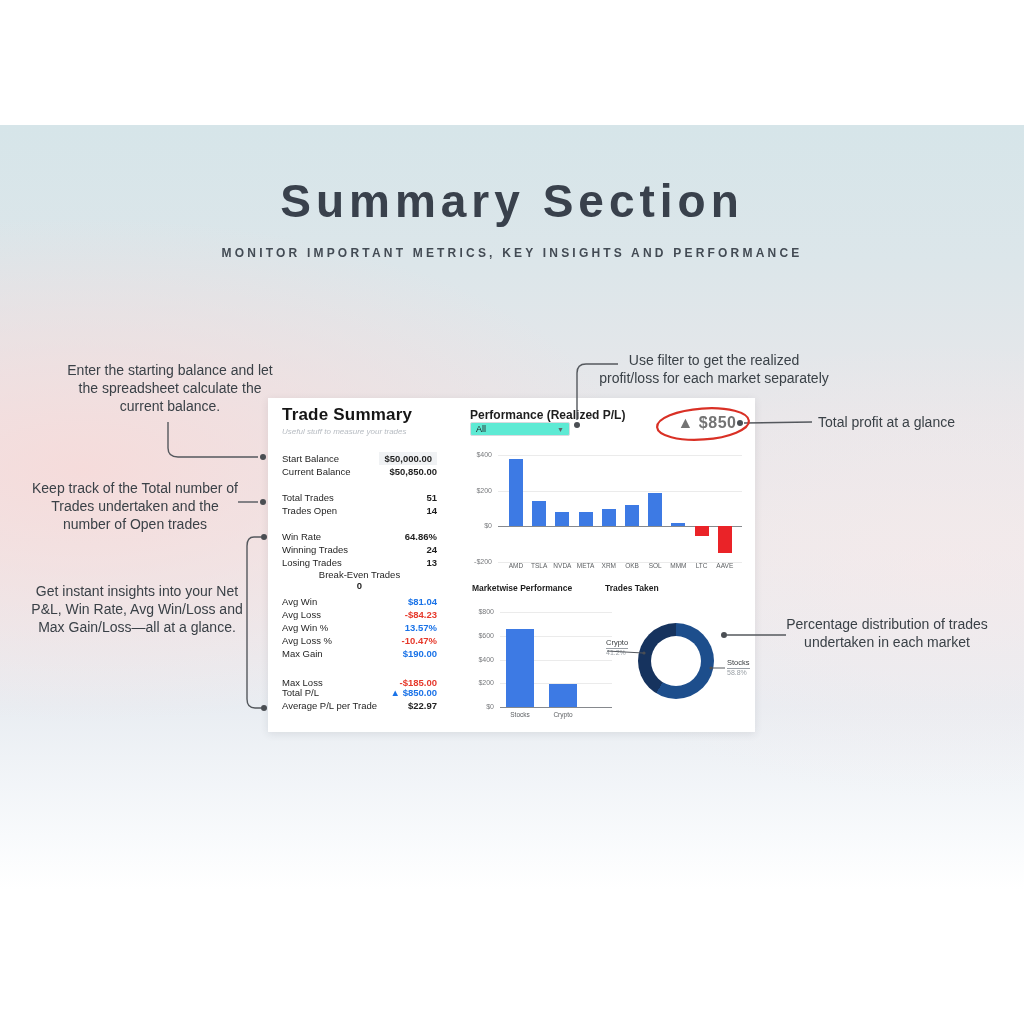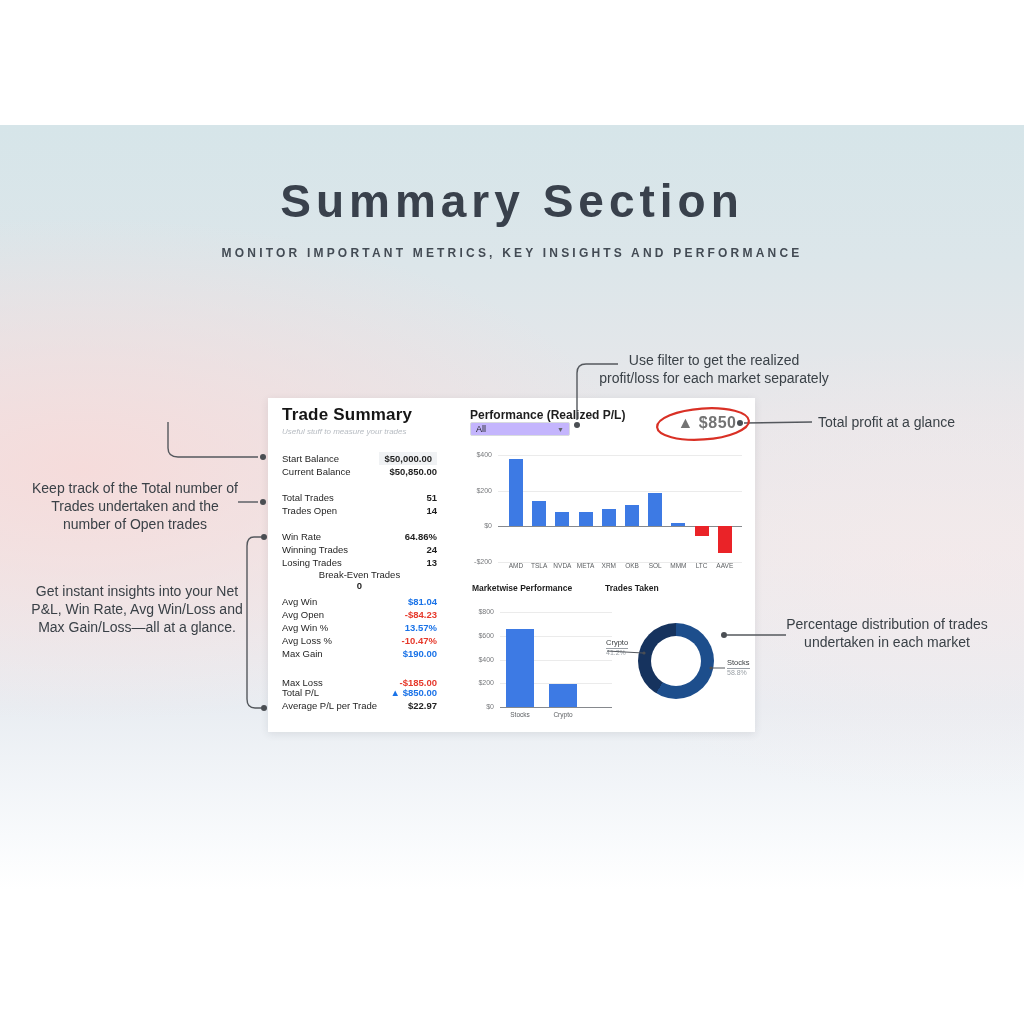--- a/index.html
+++ b/index.html
@@ -32,21 +32,21 @@
 
   .t-row { position:absolute; left:14px; width:155px; height:13px; font-size:9.5px; color:#1f1f1f;
     display:flex; justify-content:space-between; align-items:center; }
   .t-row .lab { white-space:nowrap; }
   .t-row .val { font-weight:700; white-space:nowrap; }
   .t-row .val.v-blue { color:#1a73e8; }
   .t-row .val.v-red  { color:#e6392b; }
   .t-row .val.hl { background:#f0f2f4; padding:1px 5px; }
 
   .filter-label { position:absolute; left:202px; top:10px; font-size:12px; font-weight:700; color:#1e1e1e; }
-  .dropdown { position:absolute; left:202px; top:24px; width:100px; height:14px; background:#c4b5fd;
+  .dropdown { position:absolute; left:202px; top:24px; width:100px; height:14px; background:#5eead4;
     border:1px solid #d8dbdf; border-radius:2px; display:flex; align-items:center; justify-content:space-between;
     padding:0 5px; font-size:9px; color:#202124; cursor:pointer; }
   .dropdown .caret { font-size:7px; color:#5f6368; }
 
   .badge { position:absolute; left:394px; top:16px; width:90px; text-align:center;
     font-size:16px; font-weight:700; color:#737373; letter-spacing:0.5px; }
 
   .chart { position:absolute; }
   #chart1 { left:196px; top:50px; width:284px; height:122px; }
   #chart2 { left:196px; top:196px; width:180px; height:128px; }
@@ -73,20 +73,23 @@
 </style>
 </head>
 <body>
 
 <div class="canvas">
   <div class="bg-band"></div>
 
   <div class="page-title">Summary Section</div>
   <div class="page-subtitle">MONITOR IMPORTANT METRICS, KEY INSIGHTS AND PERFORMANCE</div>
 
+  <div class="annot" id="an1">Enter the starting balance and let
+the spreadsheet calculate the
+current balance.</div>
   <div class="annot" id="an2">Keep track of the Total number of
 Trades undertaken and the
 number of Open trades</div>
   <div class="annot" id="an3">Get instant insights into your Net
 P&amp;L, Win Rate, Avg Win/Loss and
 Max Gain/Loss—all at a glance.</div>
   <div class="annot" id="an4">Use filter to get the realized
 profit/loss for each market separately</div>
   <div class="annot left-align" id="an5">Total profit at a glance</div>
   <div class="annot" id="an6">Percentage distribution of trades
@@ -127,21 +130,21 @@
         </div>
         <div class="t-row" style="top: 171px; flex-direction: column;">
           <span class="lab">Break-Even Trades</span>
           <span class="val">0</span>
         </div>
         <div class="t-row" style="top: 197px;">
           <span class="lab">Avg Win</span>
           <span class="val v-blue">$81.04</span>
         </div>
         <div class="t-row" style="top: 210px;">
-          <span class="lab">Avg Open</span>
+          <span class="lab">Avg Loss</span>
           <span class="val v-red">-$84.23</span>
         </div>
         <div class="t-row" style="top: 223px;">
           <span class="lab">Avg Win %</span>
           <span class="val v-blue">13.57%</span>
         </div>
         <div class="t-row" style="top: 236px;">
           <span class="lab">Avg Loss %</span>
           <span class="val v-red">-10.47%</span>
         </div>

